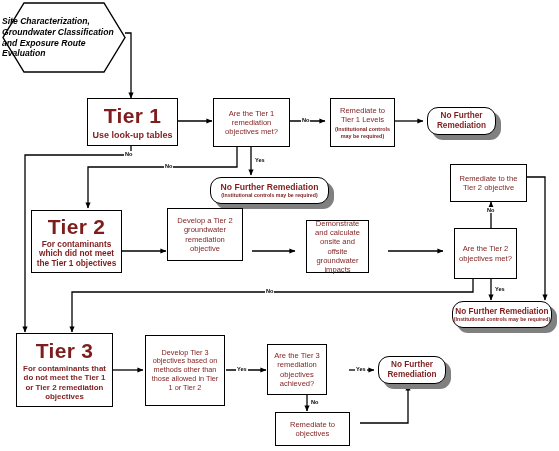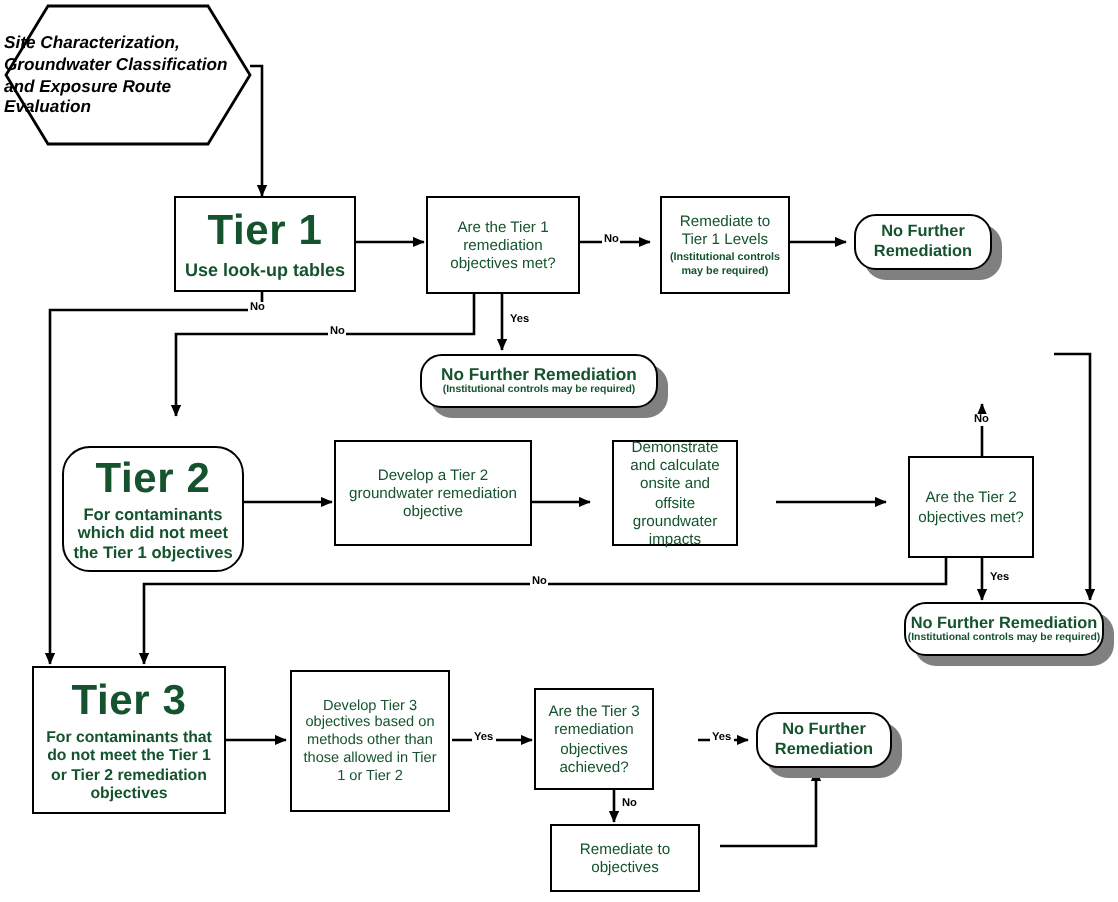--- a/index.html
+++ b/index.html
@@ -6,21 +6,21 @@
   #canvas{
     position:relative;
     width:559px;height:451px;
     background:#ffffff;
     font-family:"Liberation Sans", sans-serif;
     overflow:hidden;
   }
   #canvas svg.wires{position:absolute;left:0;top:0;width:559px;height:451px;overflow:visible;}
 
   .node{position:absolute;box-sizing:border-box;display:flex;flex-direction:column;
-        align-items:center;justify-content:center;text-align:center;color:#14532d;}
+        align-items:center;justify-content:center;text-align:center;color:#7f1d1d;}
   .box{border:1.4px solid #000;background:#fff;z-index:3;}
   .term{border:1.4px solid #000;background:#fff;border-radius:11px;z-index:3;}
   .term-shadow{position:absolute;background:#808080;border-radius:11px;z-index:2;}
   .hexwrap{position:absolute;z-index:3;}
   .hexwrap svg{position:absolute;left:0;top:0;}
   .hextext{position:absolute;left:0;top:0;width:100%;height:100%;
            display:flex;flex-direction:column;align-items:center;justify-content:center;
            font-style:italic;font-weight:bold;font-size:8.6px;line-height:10.6px;color:#000;}
 
   .tier-title{font-size:21px;font-weight:bold;letter-spacing:.3px;line-height:23px;}
@@ -113,37 +113,40 @@
   <div class="node term" style="left:427px;top:107px;width:69px;height:28px;">
     <div class="term-main">No Further Remediation</div>
   </div>
 
   <div class="term-shadow" style="left:215px;top:182px;width:119px;height:27px;"></div>
   <div class="node term" style="left:210px;top:177px;width:119px;height:27px;">
     <div class="term-main big">No Further Remediation</div>
     <div class="term-note">(Institutional controls may be required)</div>
   </div>
 
-  <div class="node box" style="left:31px;top:223px;width:91px;height:63px;border-radius:14px;">
+  <div class="node box" style="left:31px;top:210px;width:91px;height:63px;">
     <div class="tier-title">Tier 2</div>
     <div class="tier-sub">For contaminants which did not meet the Tier 1 objectives</div>
   </div>
 
-  <div class="node box" style="left:167px;top:220px;width:99px;height:53px;">
+  <div class="node box" style="left:167px;top:208px;width:76px;height:53px;">
     <div class="proc">Develop a Tier 2 groundwater remediation objective</div>
   </div>
 
   <div class="node box" style="left:306px;top:220px;width:63px;height:53px;">
     <div class="proc">Demonstrate and calculate onsite and offsite groundwater impacts</div>
   </div>
 
   <div class="node box" style="left:454px;top:228px;width:63px;height:51px;">
     <div class="proc">Are the Tier 2 objectives met?</div>
   </div>
 
+  <div class="node box" style="left:450px;top:164px;width:77px;height:38px;">
+    <div class="proc">Remediate to the Tier 2 objective</div>
+  </div>
 
   <div class="term-shadow" style="left:457px;top:306px;width:100px;height:27px;"></div>
   <div class="node term" style="left:452px;top:301px;width:100px;height:27px;">
     <div class="term-main">No Further Remediation</div>
     <div class="term-note">(Institutional controls may be required)</div>
   </div>
 
   <div class="node box" style="left:16px;top:333px;width:97px;height:74px;">
     <div class="tier-title">Tier 3</div>
     <div class="tier-sub small">For contaminants that do not meet the Tier 1 or Tier 2 remediation objectives</div>

